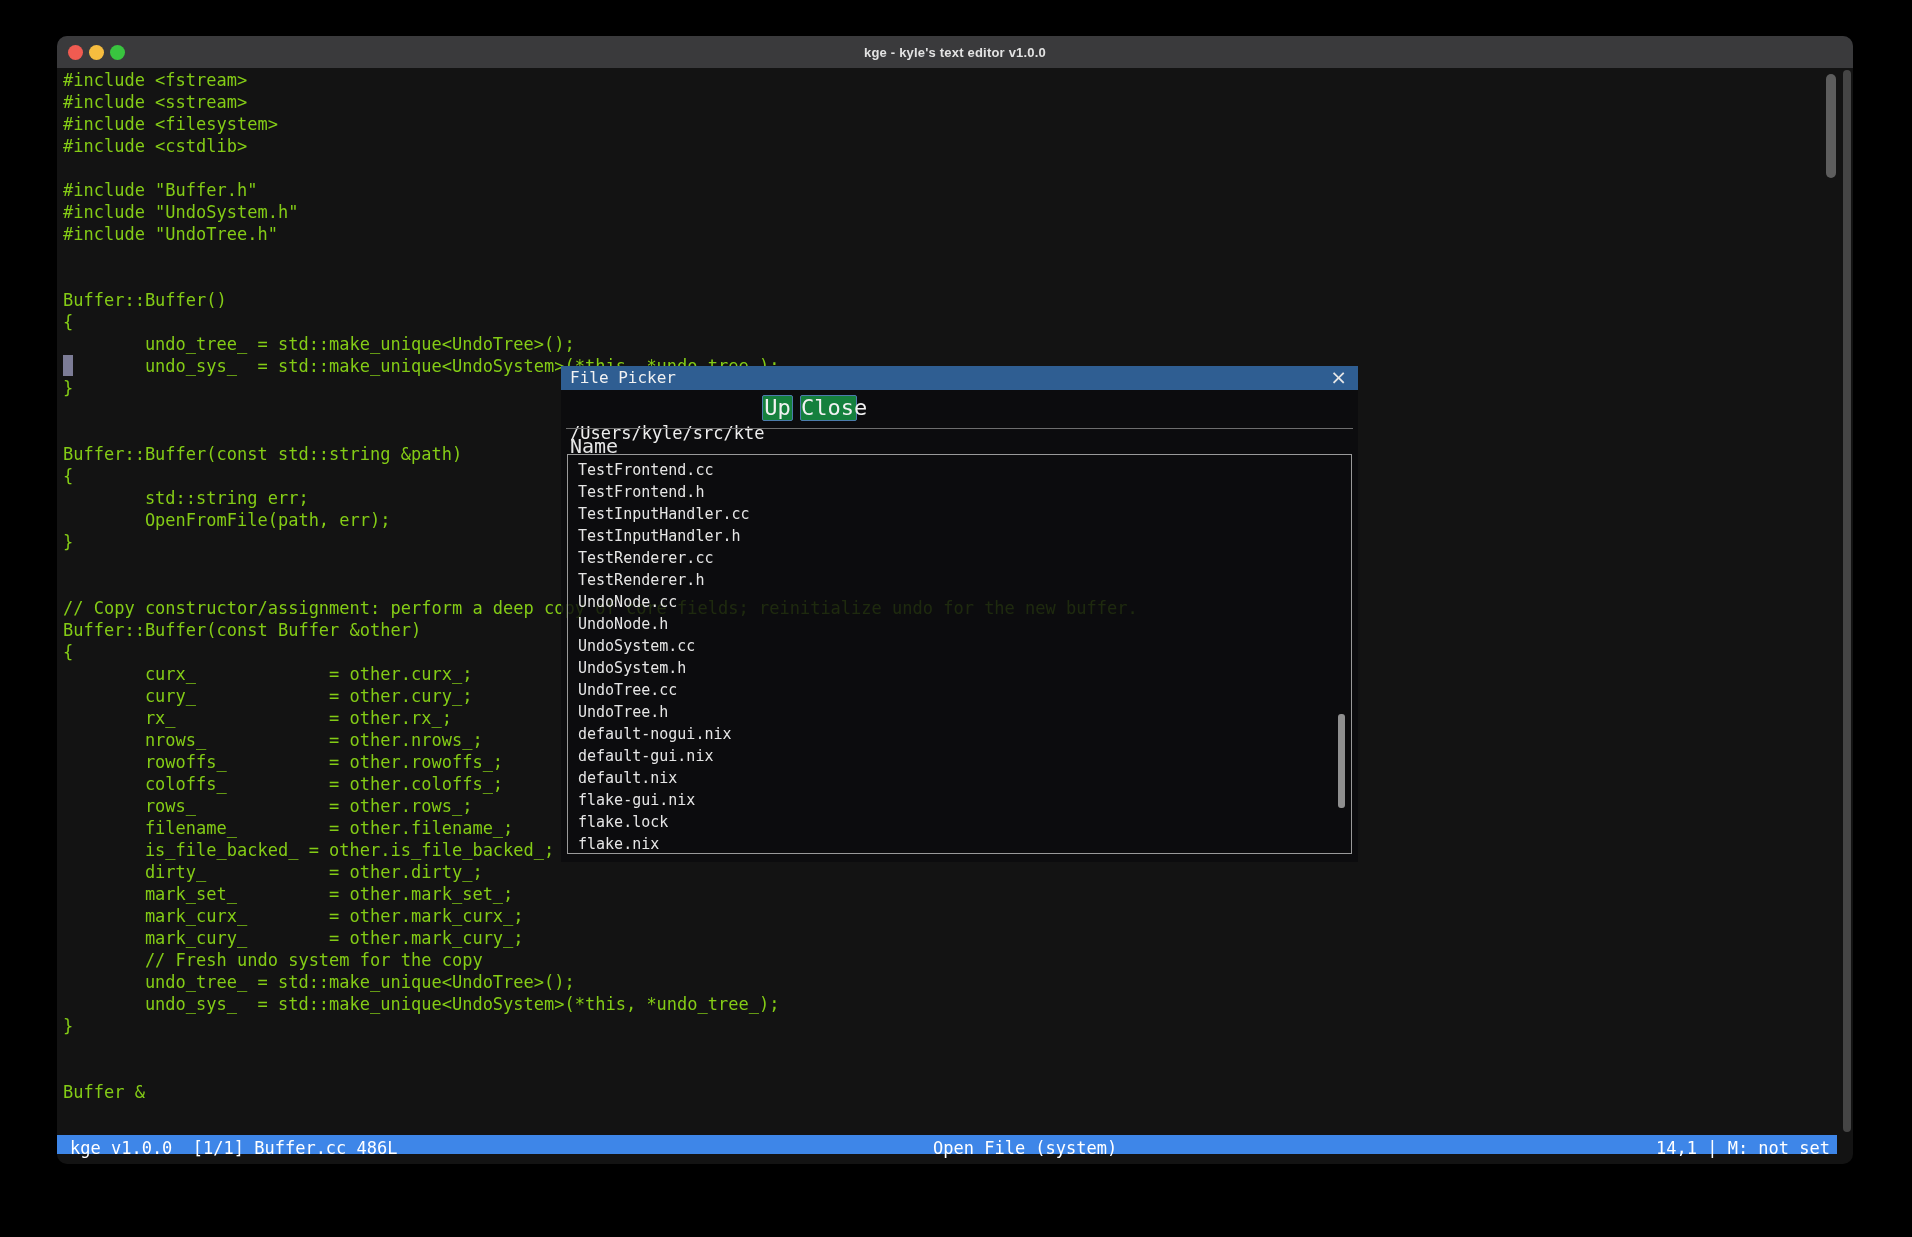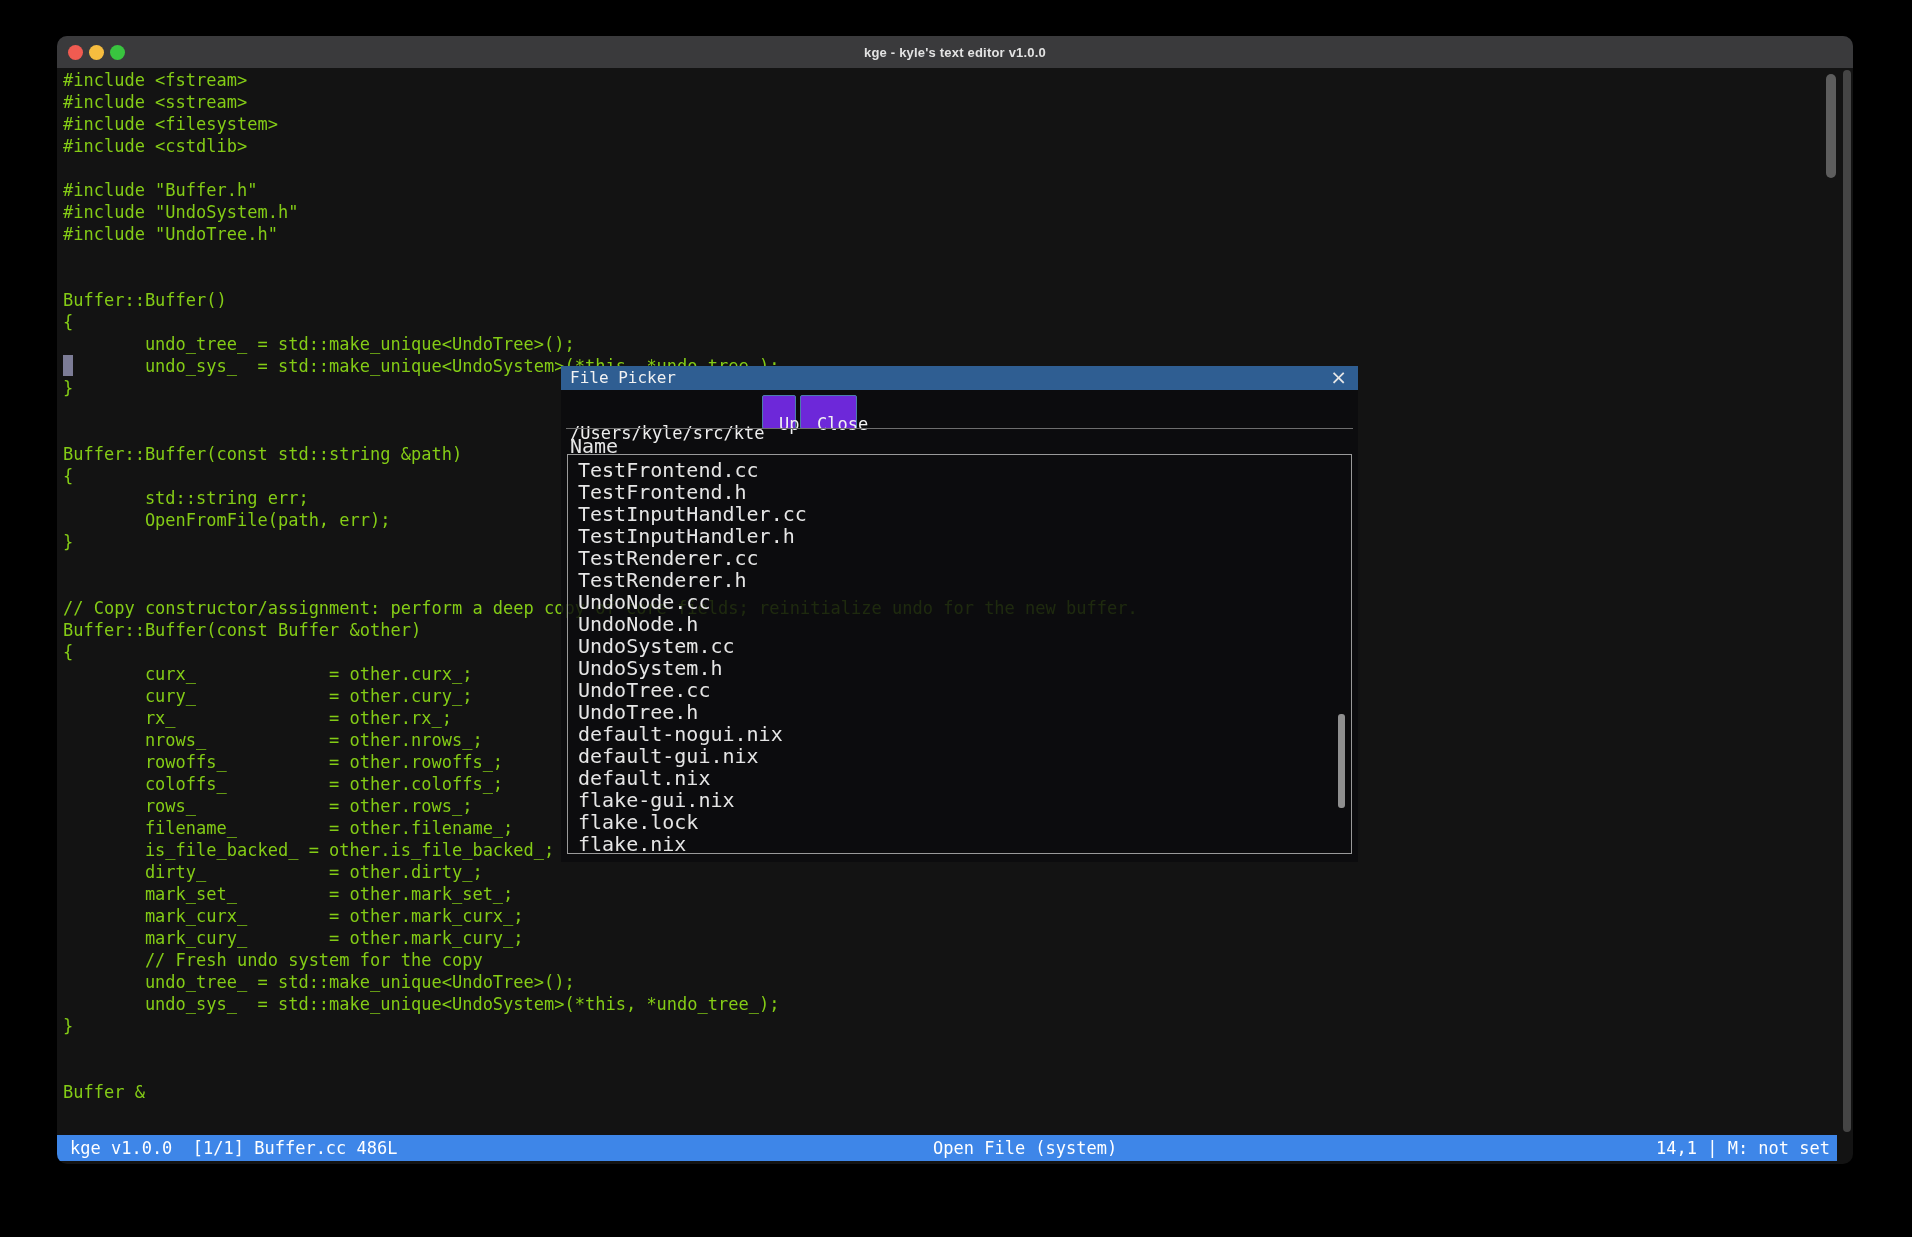--- a/index.html
+++ b/index.html
@@ -21,47 +21,47 @@
   .code{position:absolute;left:6px;top:33px;width:1770px;color:#84cc16;
         font-size:17px;line-height:22px;z-index:1;}
   .code .line{height:22px;white-space:pre;}
   .cursor{position:absolute;left:0;top:286px;width:10px;height:21px;background:#7c7c96;z-index:0;}
   
   .scroll-track{position:absolute;left:1786px;top:34px;width:8px;height:1062px;
                 background:#454545;border-radius:4px;z-index:3;}
   .scroll-thumb{position:absolute;left:1769px;top:38px;width:10px;height:104px;
                 background:#5d5d5d;border-radius:5px;z-index:3;}
   
-  .statusbar{position:absolute;left:0;top:1099px;width:1780px;height:26px;background:#3e86e8;
+  .statusbar{position:absolute;left:0;top:1099px;width:1780px;height:19px;background:#3e86e8;
              color:#fff;font-size:17px;line-height:26px;z-index:6;}
   .statusbar .left{position:absolute;left:13px;white-space:pre;}
   .statusbar .center{position:absolute;left:876px;white-space:pre;}
   .statusbar .right{position:absolute;right:7px;white-space:pre;}
   
   .dialog{position:absolute;left:504px;top:330px;width:797px;height:496px;z-index:5;}
   .dialog-body{position:absolute;left:0;top:0;width:100%;height:100%;
                background:rgba(11,11,13,0.84);}
   .dialog-titlebar{position:absolute;left:0;top:0;width:100%;height:24px;background:#2f5e92;
                    color:#f2f2f2;font-size:16px;line-height:24px;}
   .dialog-titlebar .dlg-title{position:absolute;left:9px;white-space:pre;}
   .dialog-titlebar .dlg-close{position:absolute;right:11px;top:0;height:24px;line-height:23px;
                               font-size:20px;color:#e8e8e8;cursor:default;
                               font-family:"DejaVu Sans",sans-serif;}
   .dlg-path{position:absolute;left:9px;top:32px;color:#eee;font-size:17px;line-height:24px;white-space:pre;margin-top:23px;}
-  .dlg-btn{position:absolute;top:29px;height:26px;background:#6d28d9;border:1px solid #4c7cab;
-           box-sizing:border-box;color:#f2f2f2;font-size:17px;line-height:24px;text-align:center;
-           font-family:"DejaVu Sans Mono",monospace;padding:16px;border-radius:2px;}
+  .dlg-btn{position:absolute;top:29px;height:26px;background:#15803d;border:1px solid #4c7cab;
+           box-sizing:border-box;color:#f2f2f2;font-size:22px;line-height:24px;text-align:center;
+           font-family:"DejaVu Sans Mono",monospace;padding:0;border-radius:2px;}
   .dlg-btn.up{left:201px;width:31px;}
   .dlg-btn.close{left:239px;width:57px;}
   .dlg-sep{position:absolute;left:5px;right:5px;top:62px;height:1px;background:#6e6e6e;}
   .dlg-colhdr{position:absolute;left:9px;top:69px;color:#e6e6e6;font-size:20px;line-height:22px;}
   .dlg-list{position:absolute;left:6px;top:88px;width:785px;height:400px;
             border:1px solid #9a9a9a;box-sizing:border-box;overflow:hidden;}
   .dlg-list .file-item{height:22px;line-height:22px;padding-left:10px;color:#e6e6e6;
-                       font-size:20px;white-space:pre;}
+                       font-size:15px;white-space:pre;}
   .dlg-list .file-item:first-child{margin-top:4px;}
   .list-thumb{position:absolute;right:6px;top:259px;width:7px;height:94px;
               background:#8f8f8f;border-radius:3px;}
 </style>
 </head>
 <body>
 
 <div class="canvas">
   <div class="window">
 

